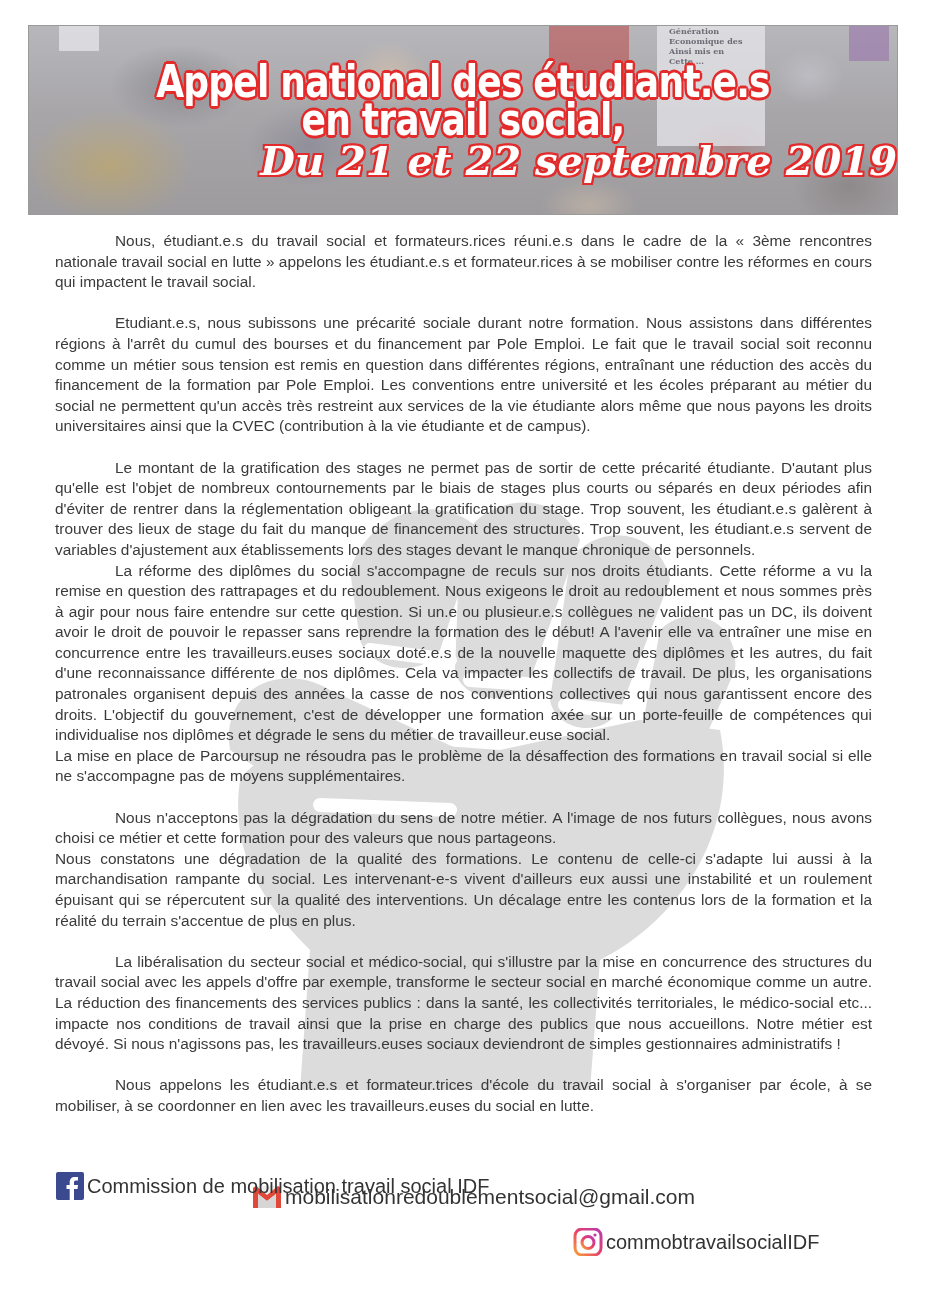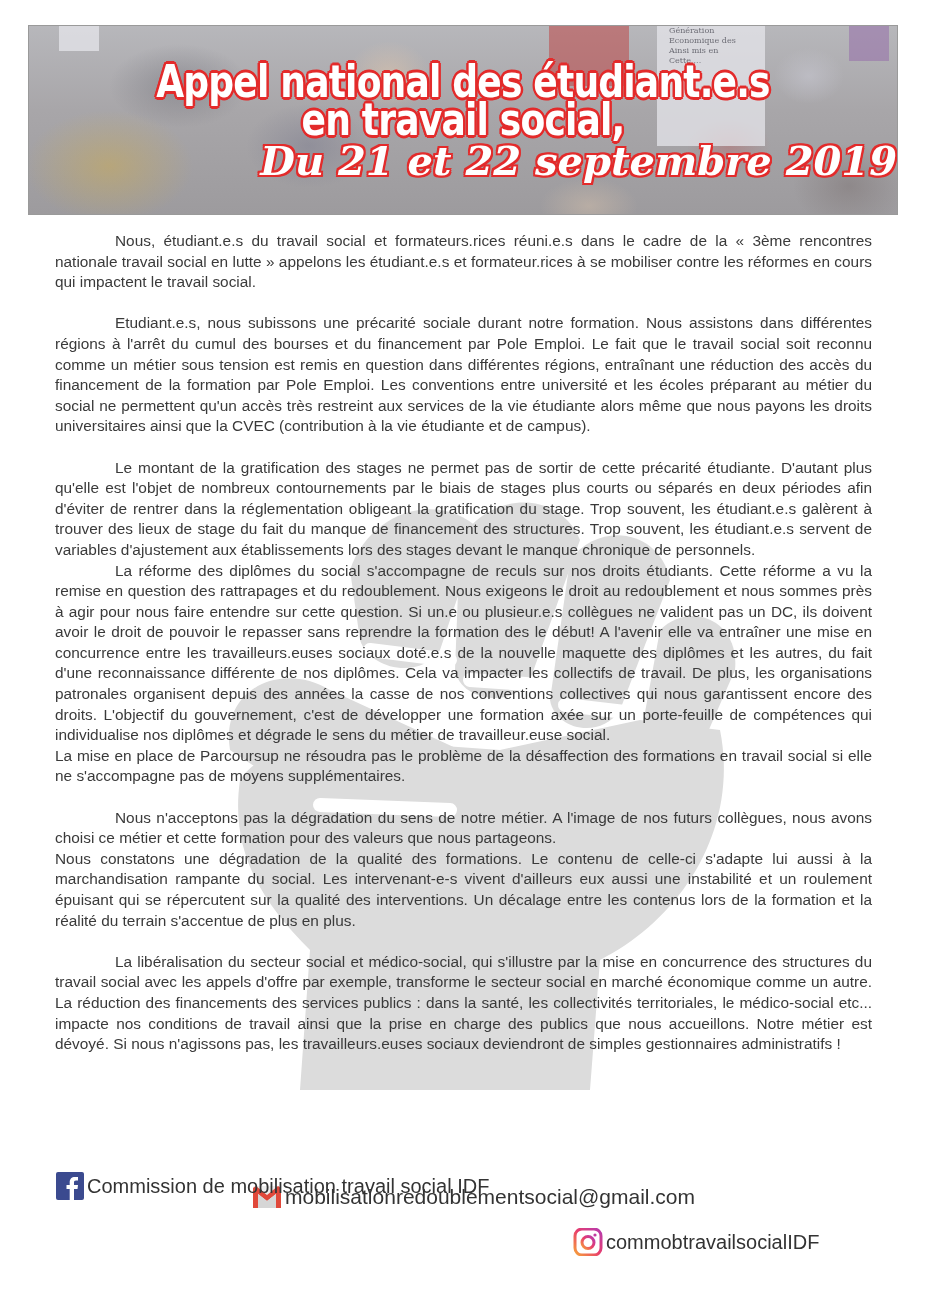--- a/index.html
+++ b/index.html
@@ -24,21 +24,21 @@
       radial-gradient(ellipse 100px 60px at 150px 60px, rgba(100,100,110,0.4), transparent 70%),
       linear-gradient(180deg, #b7b7bb 0%, #a8a6a9 45%, #9d9b9e 100%);
   }
   .banner .sign {
     position: absolute; background: rgba(230,230,235,0.75);
   }
   .banner .sign.red { background: rgba(190,60,60,0.5); }
   .banner .sign.purple { background: rgba(150,110,170,0.55); }
   .banner .sign-text {
     position: absolute; left: 640px; top: 0px; width: 90px;
-    font-family: "DejaVu Serif", serif; font-weight: normal; font-size: 8px;
+    font-family: "DejaVu Serif", serif; font-weight: bold; font-size: 8px;
     color: rgba(80,80,90,0.8); line-height: 10px;
   }
   .banner-title {
     position: absolute; left: 0; width: 100%; text-align: center;
     font-family: "DejaVu Sans", sans-serif; font-weight: bold;
     color: #ffffff;
     -webkit-text-stroke: 0;
     text-shadow:
       2px 0 0 #e32b2b, -2px 0 0 #e32b2b, 0 2px 0 #e32b2b, 0 -2px 0 #e32b2b,
       2px 2px 0 #e32b2b, -2px -2px 0 #e32b2b, 2px -2px 0 #e32b2b, -2px 2px 0 #e32b2b,
@@ -132,20 +132,21 @@
   <p class="tight"><span class="indent"></span><span>Le montant de la gratification des stages ne permet pas de sortir de cette précarité étudiante. D'autant plus qu'elle est l'objet de nombreux contournements par le biais de stages plus courts ou séparés en deux périodes afin d'éviter de rentrer dans la réglementation obligeant la gratification du stage. Trop souvent, les étudiant.e.s galèrent à trouver des lieux de stage du fait du manque de financement des structures. Trop souvent, les étudiant.e.s servent de variables d'ajustement aux établissements lors des stages devant le manque chronique de personnels.</span></p>
 
   <p class="tight"><span class="indent"></span><span>La réforme des diplômes du social s'accompagne de reculs sur nos droits étudiants. Cette réforme a vu la remise en question des rattrapages et du redoublement. Nous exigeons le droit au redoublement et nous sommes près à agir pour nous faire entendre sur cette question. Si un.e ou plusieur.e.s collègues ne valident pas un DC, ils doivent avoir le droit de pouvoir le repasser sans reprendre la formation des le début! A l'avenir elle va entraîner une mise en concurrence entre les travailleurs.euses sociaux doté.e.s de la nouvelle maquette des diplômes et les autres, du fait d'une reconnaissance différente de nos diplômes. Cela va impacter les collectifs de travail. De plus, les organisations patronales organisent depuis des années la casse de nos conventions collectives qui nous garantissent encore des droits. L'objectif du gouvernement, c'est de développer une formation axée sur un porte-feuille de compétences qui individualise nos diplômes et dégrade le sens du métier de travailleur.euse social.</span></p>
   <p class="noindent"><span>La mise en place de Parcoursup ne résoudra pas le problème de la désaffection des formations en travail social si elle ne s'accompagne pas de moyens supplémentaires.</span></p>
 
   <p class="tight"><span class="indent"></span><span>Nous n'acceptons pas la dégradation du sens de notre métier. A l'image de nos futurs collègues, nous avons choisi ce métier et cette formation pour des valeurs que nous partageons.</span></p>
   <p class="noindent"><span>Nous constatons une dégradation de la qualité des formations. Le contenu de celle-ci s'adapte lui aussi à la marchandisation rampante du social. Les intervenant-e-s vivent d'ailleurs eux aussi une instabilité et un roulement épuisant qui se répercutent sur la qualité des interventions. Un décalage entre les contenus lors de la formation et la réalité du terrain s'accentue de plus en plus.</span></p>
 
   <p><span class="indent"></span><span>La libéralisation du secteur social et médico-social, qui s'illustre par la mise en concurrence des structures du travail social avec les appels d'offre par exemple, transforme le secteur social en marché économique comme un autre. La réduction des financements des services publics : dans la santé, les collectivités territoriales, le médico-social etc... impacte nos conditions de travail ainsi que la prise en charge des publics que nous accueillons.  Notre métier est dévoyé. Si nous n'agissons pas, les travailleurs.euses sociaux deviendront de simples gestionnaires administratifs !</span></p>
 
+  <p><span class="indent"></span><span>Nous appelons les étudiant.e.s et formateur.trices d'école du travail social à s'organiser par école, à se mobiliser, à se coordonner en lien avec les travailleurs.euses du social en lutte.</span></p>
 </div>
 
 <div class="contact email">
   <span class="icon">
     <svg width="30" height="26" viewBox="0 0 30 26">
       <rect x="1" y="2" width="28" height="22" rx="2" fill="#eeeeee"></rect>
       <path d="M1 4 L1 24 L6 24 L6 10 L15 17 L24 10 L24 24 L29 24 L29 4 L26 2 L15 11 L4 2 Z" fill="#e0483a"></path>
       <path d="M6 10 L15 17 L24 10 L24 24 L6 24 Z" fill="#d6d6d6"></path>
     </svg>
   </span>

